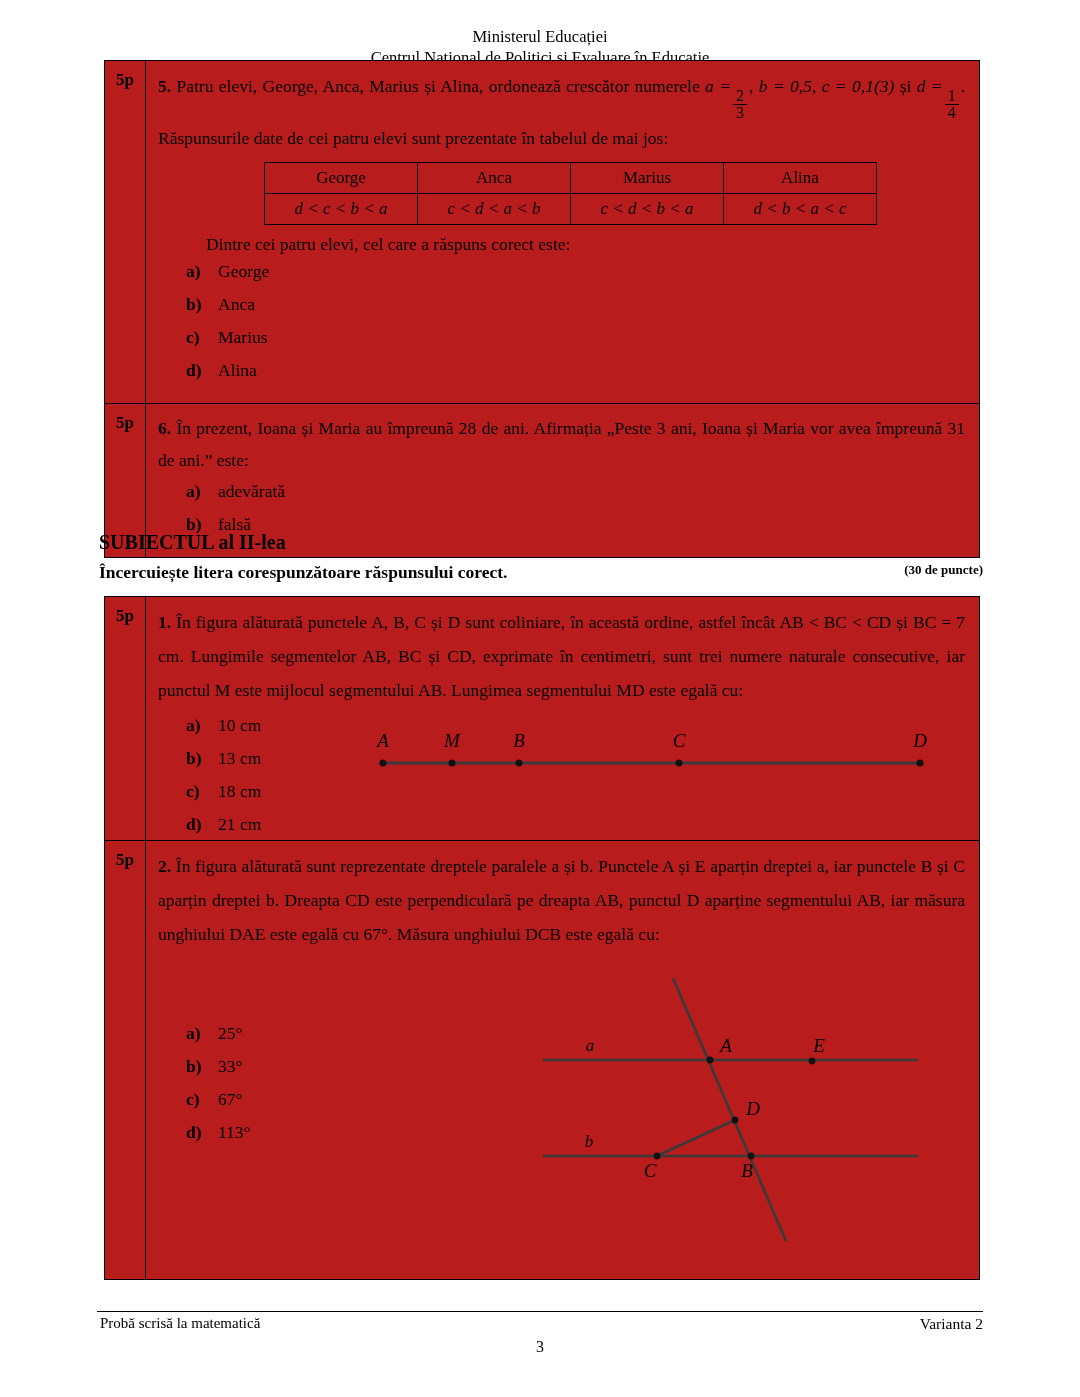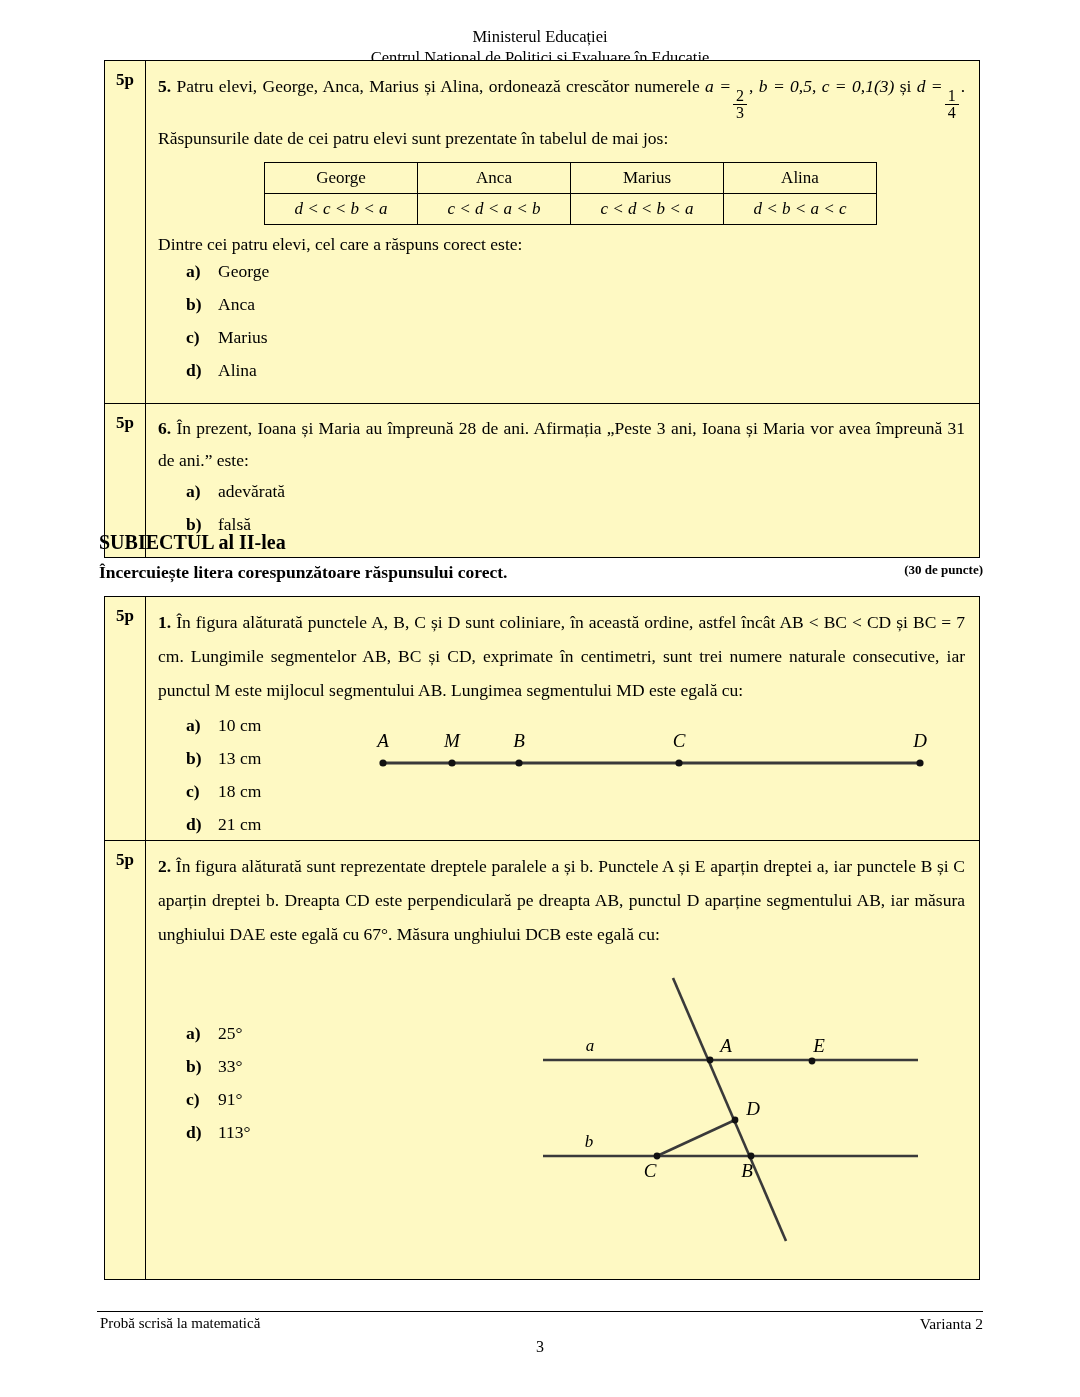--- a/index.html
+++ b/index.html
@@ -31,21 +31,21 @@
     text-align: center;
     font-size: 16.5px;
     line-height: 1.28;
   }
 
   
   .exam-box {
     position: absolute;
     border: 1.6px solid #000;
     box-sizing: border-box;
-    background: #fef9c3;
+    background: #b91c1c;
   }
   .q-row {
     display: flex;
     align-items: stretch;
     box-sizing: border-box;
   }
   .q-row + .q-row {
     border-top: 1.6px solid #000;
   }
   .pts-cell {
@@ -219,21 +219,21 @@
           </tr>
           <tr>
             <td class="ans">d &lt; c &lt; b &lt; a</td>
             <td class="ans">c &lt; d &lt; a &lt; b</td>
             <td class="ans">c &lt; d &lt; b &lt; a</td>
             <td class="ans">d &lt; b &lt; a &lt; c</td>
           </tr>
         </tbody>
           </table>
 
-        <div class="q-text" style="line-height:1.5; margin-top:6px;">Dintre cei patru elevi, cel care a răspuns corect este:</div>
+        <div class="q-text" style="line-height:1.5; margin-top:6px;margin-left:48px;">Dintre cei patru elevi, cel care a răspuns corect este:</div>
 
         <ul class="opts">
           <li class="opt">
             <span class="opt-letter">a)</span>
             <span class="opt-text">George</span>
           </li>
           <li class="opt">
             <span class="opt-letter">b)</span>
             <span class="opt-text">Anca</span>
           </li>
@@ -315,21 +315,21 @@
           <li class="opt">
             <span class="opt-letter">a)</span>
             <span class="opt-text">25°</span>
           </li>
           <li class="opt">
             <span class="opt-letter">b)</span>
             <span class="opt-text">33°</span>
           </li>
           <li class="opt">
             <span class="opt-letter">c)</span>
-            <span class="opt-text">91°</span>
+            <span class="opt-text">67°</span>
           </li>
           <li class="opt">
             <span class="opt-letter">d)</span>
             <span class="opt-text">113°</span>
           </li>
         </ul>
       </div>
     </div>
   </div>
 

